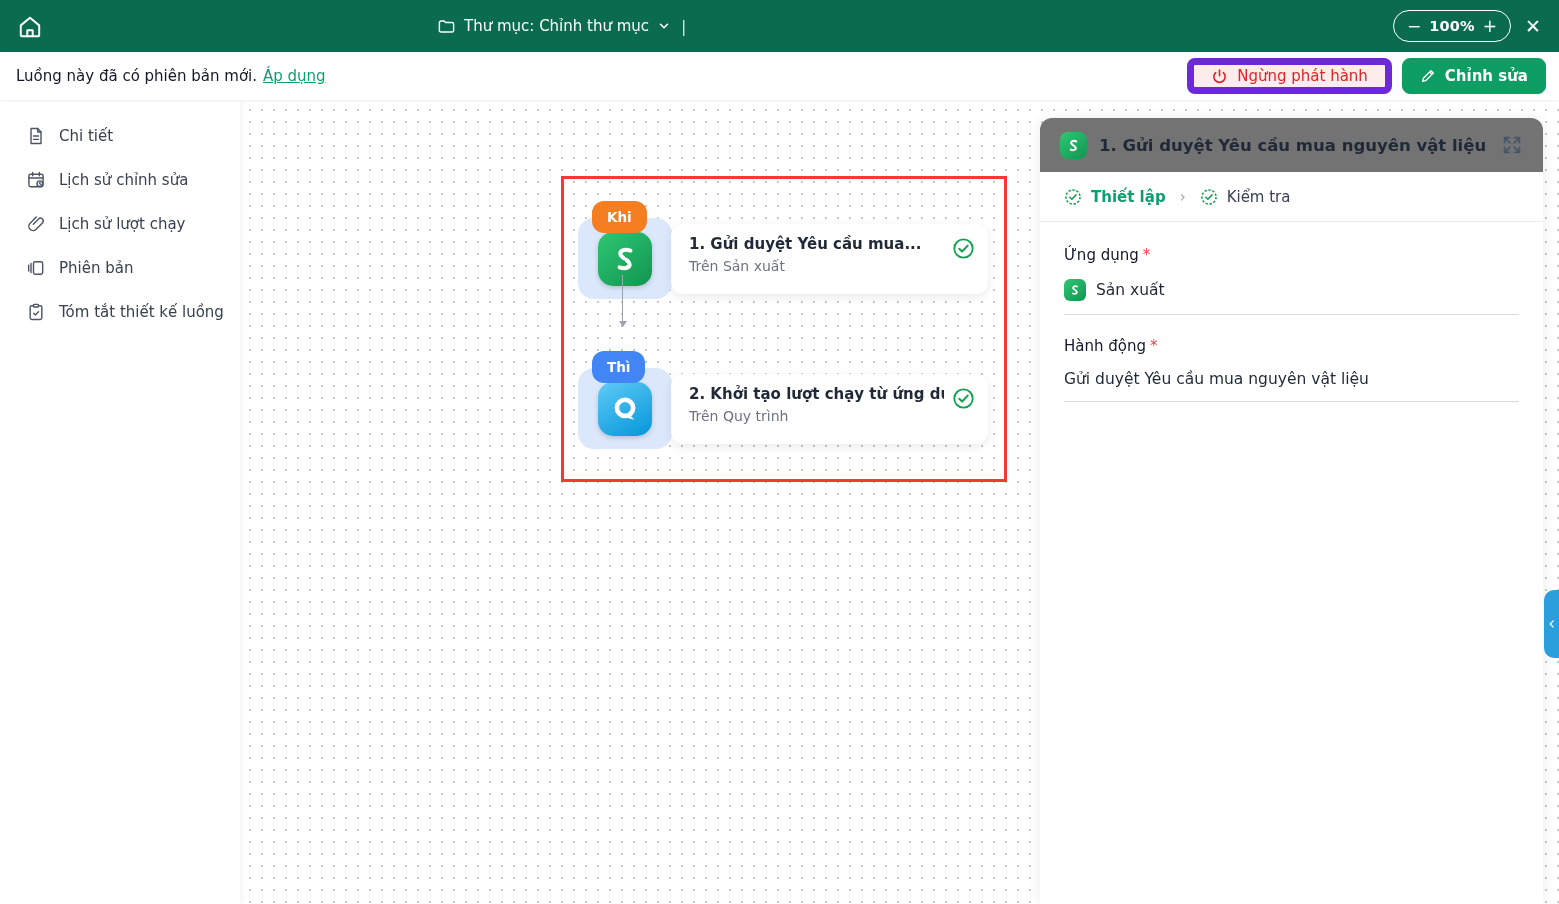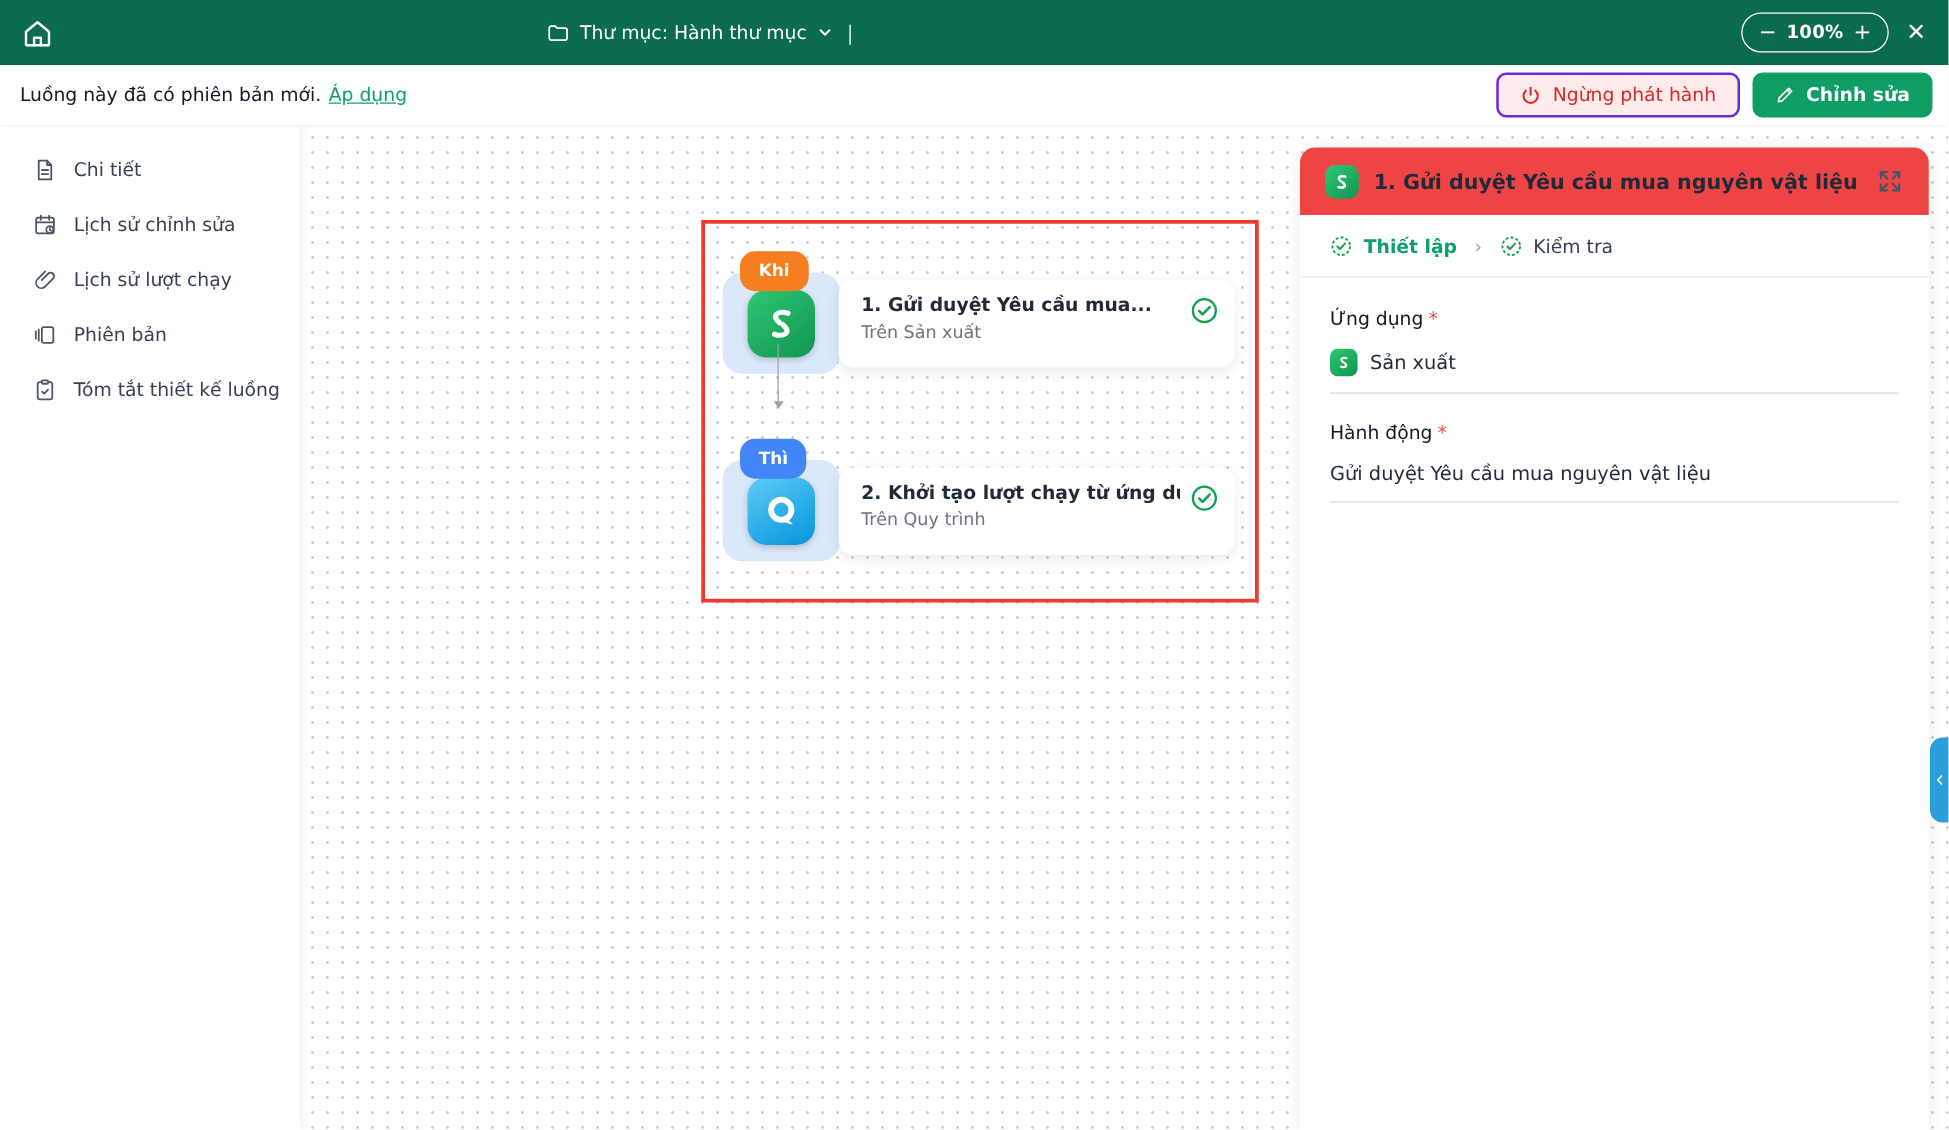--- a/index.html
+++ b/index.html
@@ -16,21 +16,21 @@
   .zoom-btn { cursor:pointer; font-size:17px; line-height:1; color:#fff; }
   .zoom-val { font-weight:600; letter-spacing:.2px; }
   .hdr-close { position:absolute; right:14px; top:14px; width:24px; height:24px; color:#fff; font-size:19px; display:flex; align-items:center; justify-content:center; cursor:pointer; }
 
   
   .notice { position:absolute; left:0; top:52px; width:100%; height:48px; background:#fff; display:flex; align-items:center; padding:0 16px; box-shadow:0 1px 3px rgba(0,0,0,.07); z-index:5; }
   .notice-text { font-size:15px; color:#111827; }
   .notice-link { font-size:15px; color:#0E9F6E; text-decoration:underline; margin-left:6px; cursor:pointer; }
   .notice-actions { position:absolute; right:13px; top:6px; display:flex; gap:10px; }
   .btn { height:36px; border-radius:8px; display:flex; align-items:center; gap:9px; font-size:15px; padding:0 17px; cursor:pointer; }
-  .btn-stop { background:#FDECEC; border:2px solid #6d28d9; color:#E02424; }
+  .btn-stop { background:#FDECEC; border:7px solid #6d28d9; color:#E02424; }
   .btn-edit { background:#0E9D62; border:1px solid #0E9D62; color:#fff; font-weight:600; }
 
   
   .sidebar { position:absolute; left:0; top:100px; width:240px; height:804px; background:#fff; box-shadow:2px 0 6px rgba(0,0,0,.05); z-index:4; }
   .side-item { display:flex; align-items:center; gap:13px; height:44px; padding:0 0 0 26px; font-size:15px; color:#374151; cursor:pointer; }
   .side-item:first-child { margin-top:14px; }
   .side-icon { width:20px; height:20px; flex:0 0 auto; display:flex; }
   .corner-sliver { position:absolute; left:0; top:886px; width:6px; height:18px; background:#45C890; border-radius:0 4px 4px 0; }
 
   
@@ -49,21 +49,21 @@
   .app-blue  { background:linear-gradient(150deg,#5BC8F5 5%,#0C9BDC 90%); }
   .node-card { position:absolute; width:317px; height:70px; background:#fff; border-radius:12px; box-shadow:0 3px 10px rgba(17,24,39,.09); padding:11px 44px 11px 18px; cursor:pointer; }
   .node-title { font-size:15px; font-weight:700; color:#1F2937; white-space:nowrap; overflow:hidden; }
   .node-sub { font-size:14px; color:#6B7280; margin-top:5px; }
   .node-check { position:absolute; right:13px; top:13px; width:23px; height:23px; }
   .connector { position:absolute; left:382px; top:175px; width:1px; height:51px; background:#9CA3AF; }
   .connector::after { content:""; position:absolute; left:-3.5px; bottom:-1px; border-left:4px solid transparent; border-right:4px solid transparent; border-top:6px solid #9CA3AF; }
 
   
   .panel { position:absolute; left:1040px; top:118px; width:503px; height:786px; background:#fff; border-radius:12px 12px 0 0; box-shadow:0 0 14px rgba(0,0,0,.08); z-index:6; }
-  .panel-hdr { height:54px; background:#ef4444; border-radius:12px 12px 0 0; display:flex; align-items:center; gap:12px; padding:0 20px; }
+  .panel-hdr { height:54px; background:#737373; border-radius:12px 12px 0 0; display:flex; align-items:center; gap:12px; padding:0 20px; }
   .panel-app { width:27px; height:27px; border-radius:8px; display:flex; align-items:center; justify-content:center; flex:0 0 auto; }
   .panel-title { font-size:16.5px; font-weight:700; color:#1F2937; flex:1; white-space:nowrap; overflow:hidden; }
   .panel-expand { width:22px; height:22px; cursor:pointer; flex:0 0 auto; }
   .tabbar { height:50px; display:flex; align-items:center; gap:14px; padding:12px 24px; border-bottom:1px solid #E8EBEF; }
   .tab { display:flex; align-items:center; gap:9px; font-size:15px; cursor:pointer; }
   .tab.active { color:#0E9F6E; font-weight:700; }
   .tab.inactive { color:#374151; }
   .tab-sep { color:#9CA3AF; font-size:15px; }
   .panel-body { padding:24px; }
   .field { margin-bottom:22px; }
@@ -90,21 +90,21 @@
           </svg>
       </span>
     </div>
     <div class="hdr-center">
       <div class="seg">
         <span>
           <svg width="19" height="19" viewBox="0 0 24 24" fill="none" stroke="#fff" stroke-width="1.8" stroke-linejoin="round">
               <path d="M3 7a2 2 0 0 1 2-2h4l2 2h8a2 2 0 0 1 2 2v8a2 2 0 0 1-2 2H5a2 2 0 0 1-2-2V7z"></path>
             </svg>
         </span>
-        <span>Thư mục: Hành thư mục</span>
+        <span>Thư mục: Chỉnh thư mục</span>
         <span>
           <svg width="14" height="14" viewBox="0 0 16 16" fill="none" stroke="#fff" stroke-width="1.8" stroke-linecap="round" stroke-linejoin="round">
               <path d="M4 6l4 4 4-4"></path>
             </svg>
         </span>
       </div>
       <span class="hdr-divider">|</span>
     </div>
     <div class="zoom-pill">
       <span class="zoom-btn">−</span>

